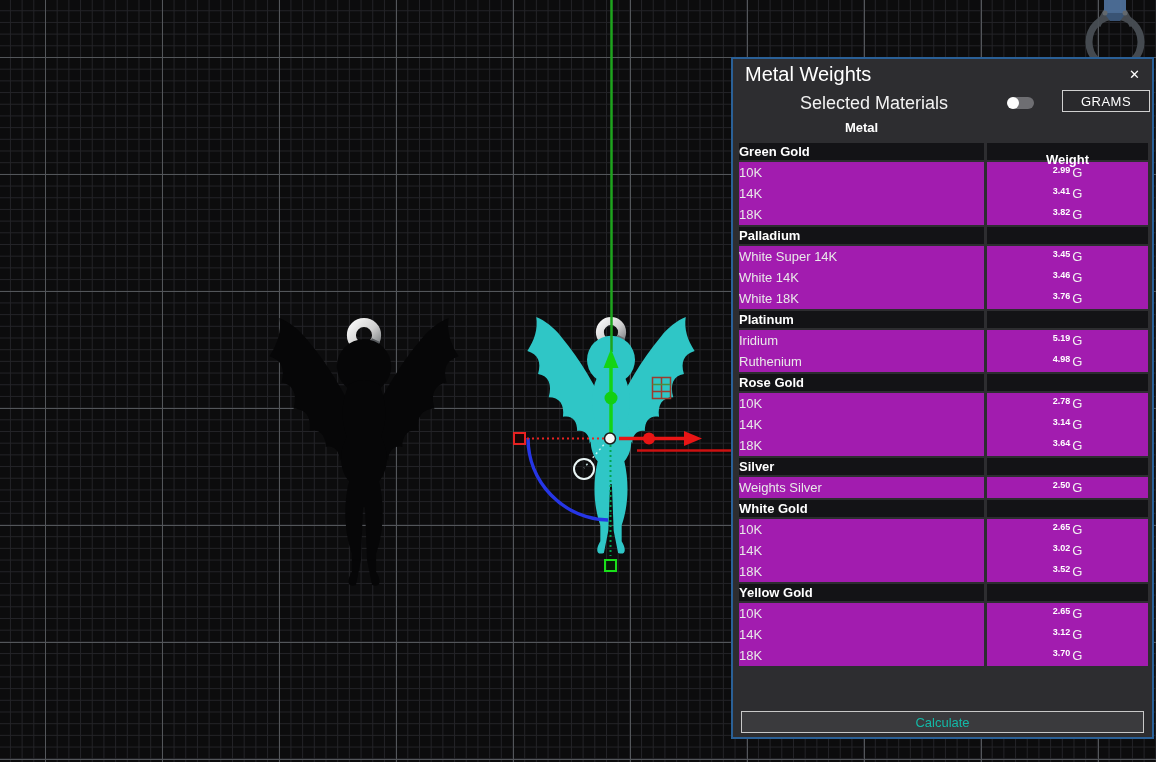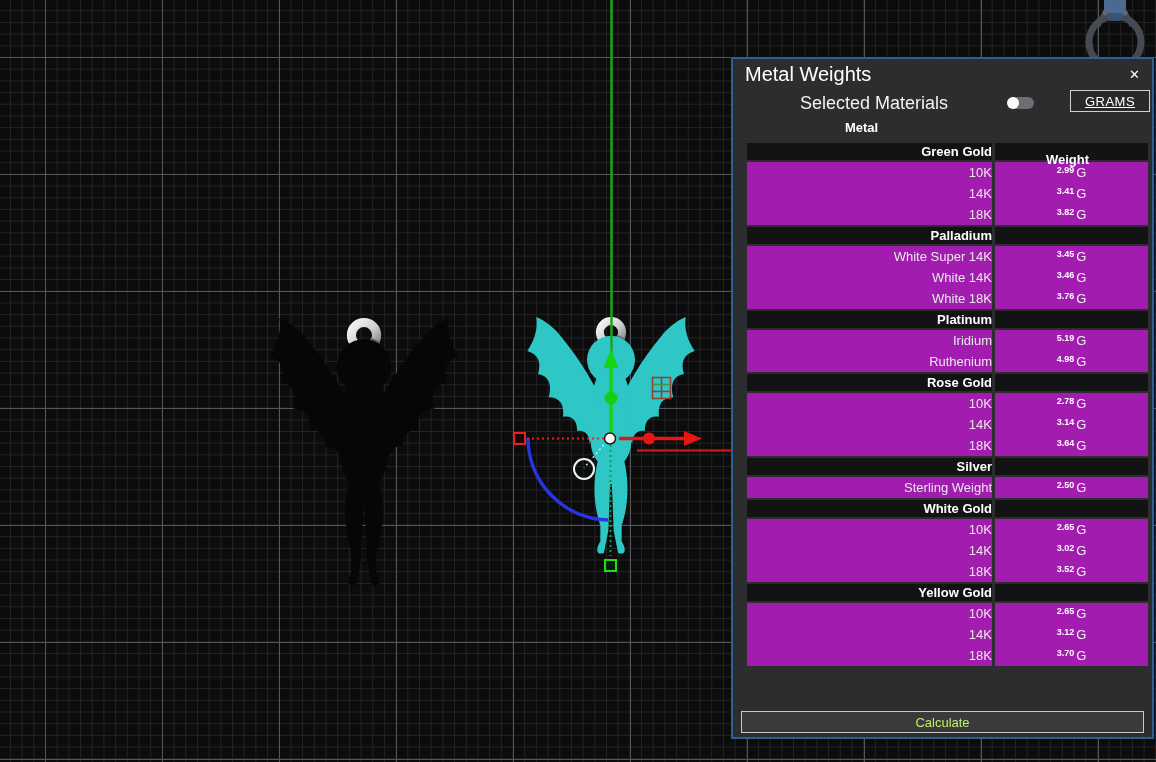--- a/index.html
+++ b/index.html
@@ -22,38 +22,38 @@
   .panel{position:absolute;left:731px;top:57px;width:419px;height:678px;
     background:#2d2d30;border:2px solid #2a6097;z-index:10;
     display:flex;flex-direction:column;color:#f0f0f0;}
   .title-row{height:30px;display:flex;align-items:center;padding:0 12px;flex:0 0 auto;}
   .title-row .t{font-size:20px;color:#fff;}
   .close-btn{margin-left:auto;font-size:13px;color:#fff;cursor:pointer;line-height:1;}
   .controls-row{height:28px;position:relative;flex:0 0 auto;}
   .sel-label{position:absolute;left:50px;width:182px;text-align:center;top:4px;font-size:18px;color:#f2f2f2;}
   .toggle{position:absolute;left:275px;top:8px;width:26px;height:12px;background:#6e6e72;border-radius:7px;cursor:pointer;}
   .toggle .knob{position:absolute;left:-1px;top:0px;width:12px;height:12px;border-radius:50%;background:#fdfdfd;}
-  .grams-btn{position:absolute;right:2px;top:1px;width:80px;height:22px;background:#29292c;
+  .grams-btn{position:absolute;right:2px;top:1px;width:88px;height:22px;background:#29292c;
     border:1px solid #d0d0d0;color:#fff;font-size:13px;letter-spacing:.5px;
     display:flex;align-items:center;justify-content:center;cursor:pointer;
-    font-family:"Liberation Sans",sans-serif;text-decoration:underline;}
+    font-family:"Liberation Sans",sans-serif;}
   .cols-row{height:24px;position:relative;font-size:13px;font-weight:700;color:#fff;flex:0 0 auto;}
   .col-metal{position:absolute;left:6px;width:245px;text-align:center;line-height:22px;}
   .col-weight{position:absolute;left:254px;right:4px;text-align:center;line-height:22px;margin-top:32px;}
   .weights-table{flex:0 0 auto;}
   .trow{display:flex;}
-  .trow .cl{margin-left:14px;width:245px;text-align:right;}
+  .trow .cl{margin-left:6px;width:245px;text-align:left;}
   .trow .cr{margin-left:3px;flex:1;margin-right:4px;text-align:center;}
   .trow.sec{margin:2px 0;}
   .trow.sec .cl,.trow.sec .cr{background:#131316;height:17px;line-height:17px;font-size:13px;font-weight:700;color:#fff;}
   .trow.dat .cl,.trow.dat .cr{background:#a21caf;height:21px;line-height:21px;font-size:13px;color:#e9e9e9;}
   .wv{font-size:9px;font-weight:700;position:relative;top:-4px;margin-right:2px;color:#fff;}
   .wu{font-size:13px;color:#f2f2f2;}
   .calc-btn{position:absolute;left:8px;right:8px;bottom:4px;height:22px;
-    background:#3a3a3d;border:1px solid #c8c8c8;color:#bef264;font-size:13px;
+    background:#3a3a3d;border:1px solid #c8c8c8;color:#14b8a6;font-size:13px;
     display:flex;align-items:center;justify-content:center;cursor:pointer;
     font-family:"Liberation Sans",sans-serif;}
 </style>
 </head>
 <body>
 
 <div class="stage">
 
   <svg class="watermark" width="114" height="72" viewBox="0 0 114 72">
     <g stroke="#4a5056" fill="none">
@@ -244,21 +244,21 @@
          <div class="cl">18K</div>
          <div class="cr">
            <span class="wv">3.64</span><span class="wu">G</span>
          </div>
        </div>
         <div class="trow sec">
        <div class="cl">Silver</div>
        <div class="cr"></div>
      </div>
         <div class="trow dat">
-         <div class="cl">Sterling Weight</div>
+         <div class="cl">Weights Silver</div>
          <div class="cr">
            <span class="wv">2.50</span><span class="wu">G</span>
          </div>
        </div>
         <div class="trow sec">
        <div class="cl">White Gold</div>
        <div class="cr"></div>
      </div>
         <div class="trow dat">
          <div class="cl">10K</div>

